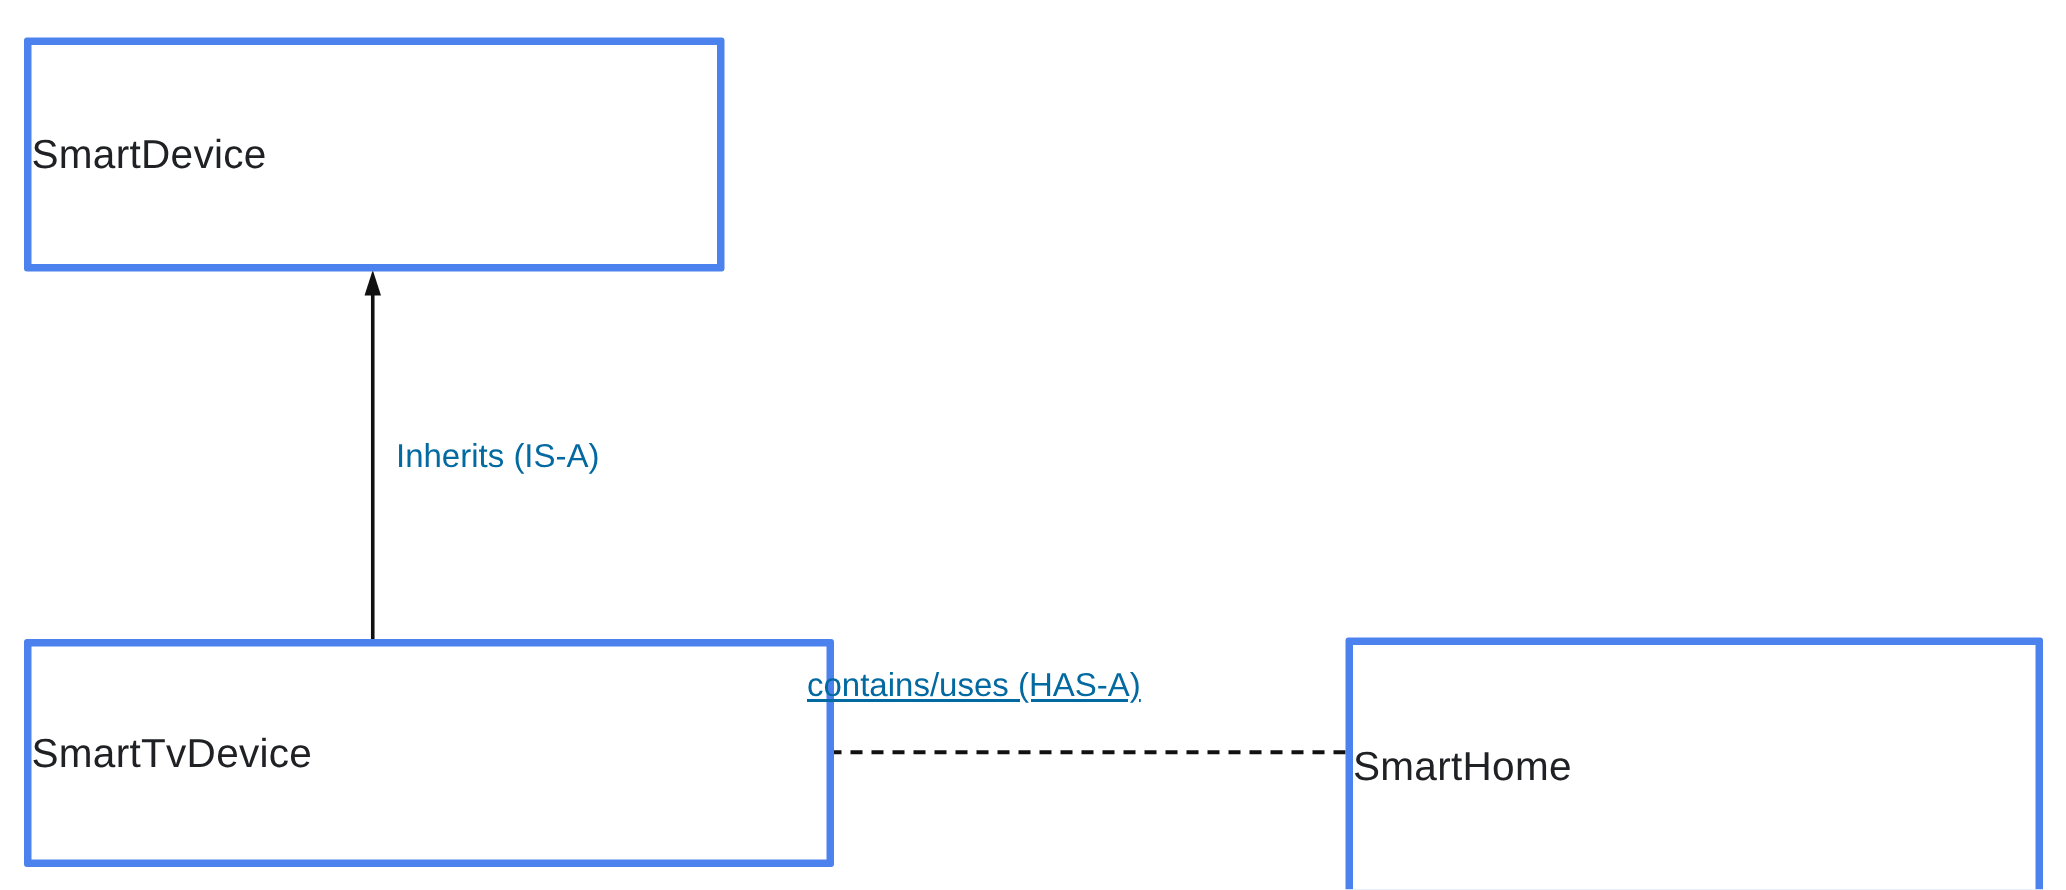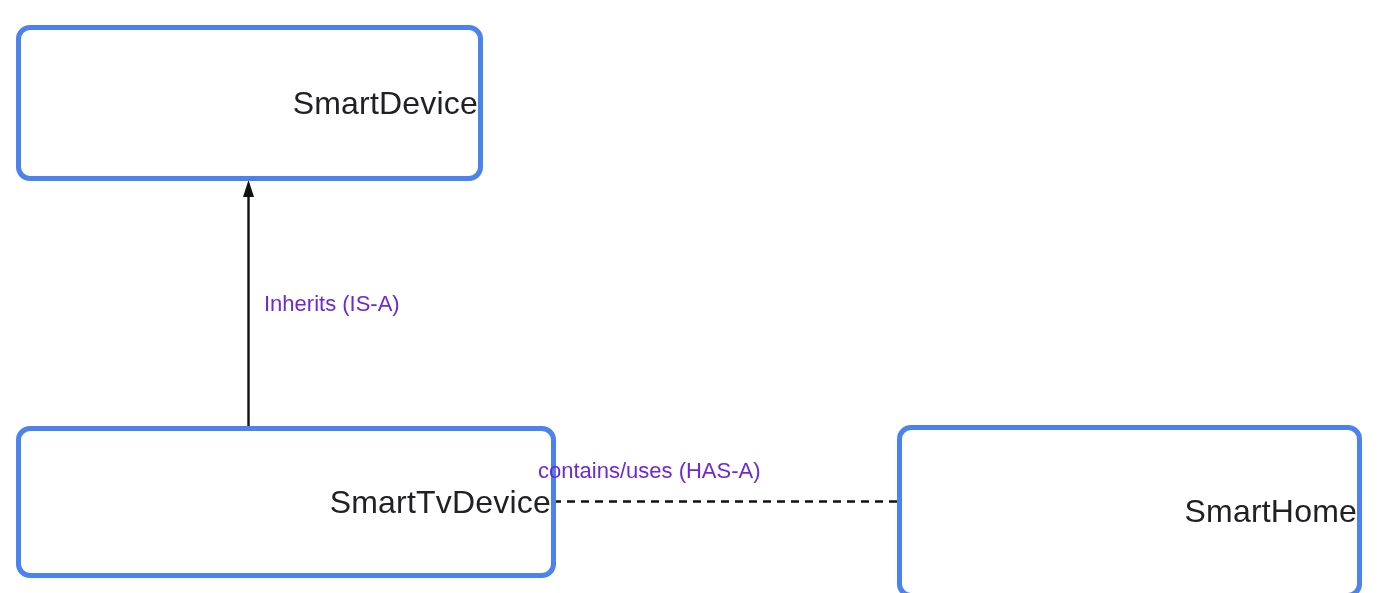--- a/index.html
+++ b/index.html
@@ -12,43 +12,43 @@
     position: relative;
     width: 1377px;
     height: 593px;
     background: #ffffff;
     overflow: hidden;
   }
   .node {
     position: absolute;
     box-sizing: border-box;
     border: 5px solid #4c82ee;
-    border-radius: 14px;
+    border-radius: 2px;
     background: #ffffff;
     display: flex;
     align-items: center;
-    justify-content: flex-end;
-    font-size: 32px;
+    justify-content: flex-start;
+    font-size: 27px;
     font-weight: 500;
     color: #202124;
     letter-spacing: 0.2px;
   }
   .node-smartdevice   { left: 16px;  top: 25px;  width: 467px; height: 156px; }
   .node-smarttvdevice { left: 16px;  top: 426px; width: 540px; height: 152px; }
   .node-smarthome     { left: 897px; top: 425px; width: 465px; height: 173px; }
 
   .edge-label {
     position: absolute;
     font-size: 22px;
     font-weight: 400;
-    color: #6d28d9;
+    color: #0369a1;
     white-space: nowrap;
   }
   .label-inherits { left: 264px; top: 291px; }
-  .label-contains { left: 538px; top: 458px; }
+  .label-contains { left: 538px; top: 444px; text-decoration: underline; }
 
   svg.edges {
     position: absolute;
     left: 0;
     top: 0;
     width: 1377px;
     height: 593px;
     pointer-events: none;
   }
 </style>

